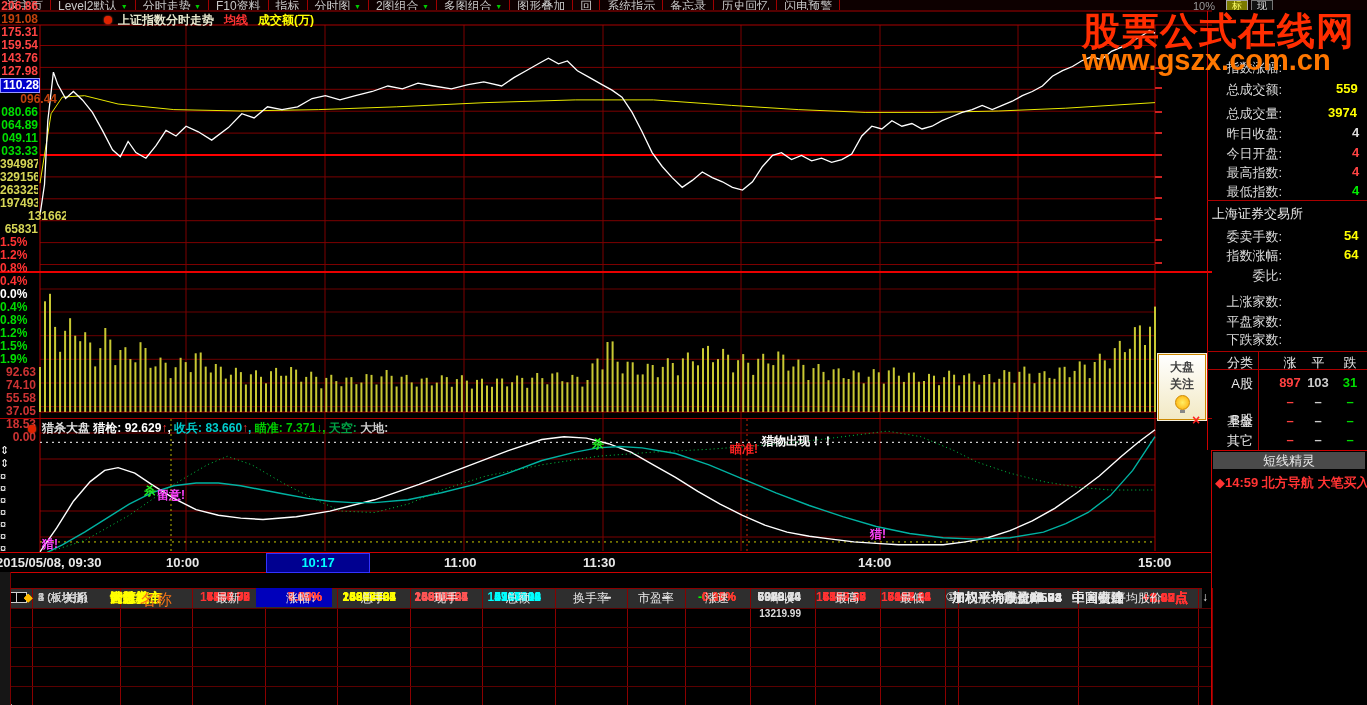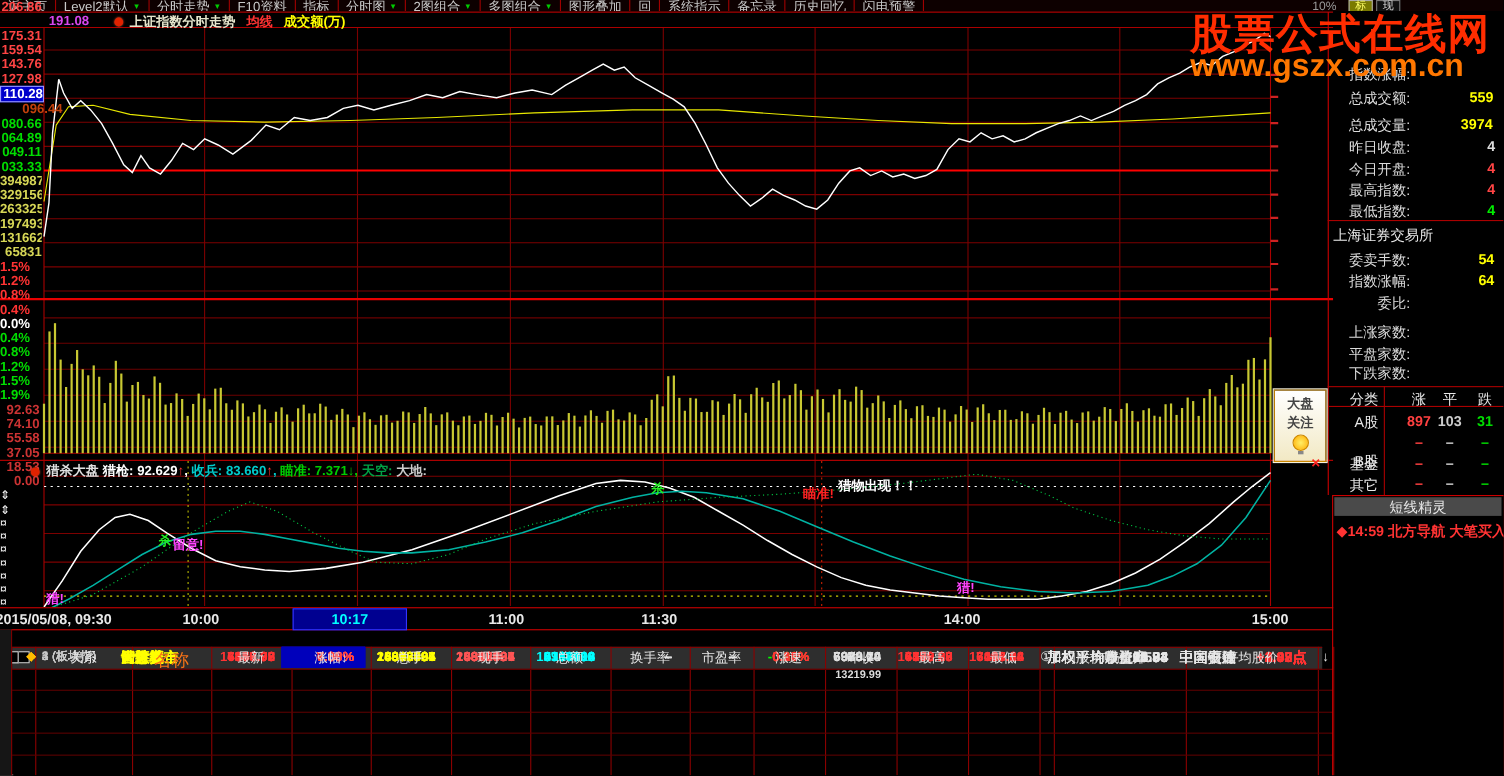--- a/index.html
+++ b/index.html
@@ -326,36 +326,36 @@
       <rect x="1149.0" y="326.7" width="2" height="85.3" fill="#c8c832"></rect>
       <rect x="1154.0" y="306.6" width="2" height="105.4" fill="#c8c832"></rect>
       <polyline points="40.0,183.2 51.1,113.7 62.3,97.1 84.6,95.7 118.1,104.0 173.8,109.6 240.7,111.0 318.8,109.6 396.8,106.8 486.0,102.6 575.2,99.9 653.3,99.9 731.3,105.4 798.2,109.6 865.1,112.4 932.0,112.4 998.9,111.0 1065.8,108.2 1155.0,102.6" fill="none" stroke="#e8e800" stroke-width="1"></polyline>
       <polyline points="40.0,215.1 44.5,184.5 47.8,120.7 53.4,72.1 57.8,84.6 65.6,98.5 73.4,91.5 82.4,99.9 92.4,112.4 102.4,130.4 112.5,149.8 120.3,156.8 128.1,141.5 135.9,152.6 145.9,158.2 156.0,145.7 166.0,130.4 176.0,136.0 186.1,126.2 198.3,131.8 211.7,140.1 228.4,127.6 241.8,113.7 254.1,117.9 267.5,106.8 282.0,109.6 297.6,106.8 312.1,98.5 325.4,95.7 339.9,99.9 355.5,95.7 372.3,91.5 387.9,86.0 402.4,88.8 418.0,83.2 433.6,86.0 451.4,88.8 468.2,84.6 483.8,81.8 501.6,86.0 513.9,77.6 526.1,70.7 538.4,63.8 548.4,58.2 558.5,63.8 567.4,61.0 577.4,70.7 589.7,77.6 602.0,84.6 612.0,90.1 622.0,97.1 632.1,112.4 642.1,131.8 652.1,152.6 662.2,166.5 672.2,177.6 682.2,187.3 692.3,180.4 702.3,172.0 712.3,177.6 722.4,181.8 732.4,187.3 742.5,190.1 752.5,181.8 762.5,166.5 772.6,155.4 781.5,152.6 791.5,159.6 801.5,155.4 811.6,160.9 821.6,158.2 831.6,162.3 841.7,159.6 851.7,154.0 861.8,136.0 871.8,126.2 881.8,129.0 891.9,120.7 901.9,126.2 911.9,123.5 922.0,129.0 932.0,126.2 942.0,120.7 952.1,116.5 962.1,112.4 972.1,109.6 982.2,105.4 992.2,109.6 1002.2,105.4 1012.3,101.2 1022.3,95.7 1032.3,91.5 1042.4,86.0 1052.4,76.3 1062.5,70.7 1072.5,66.5 1081.4,61.0 1091.4,56.8 1101.5,59.6 1111.5,51.3 1121.5,47.1 1131.6,41.5 1141.6,36.0 1149.4,30.4 1155.0,33.2" fill="none" stroke="#ffffff" stroke-width="1.3"></polyline>
       <polyline points="40.0,551.8 56.7,527.9 73.4,501.2 90.2,481.6 104.7,470.4 118.1,467.6 134.8,473.2 151.5,484.4 173.8,498.4 196.1,509.7 218.4,515.3 240.7,518.1 263.0,519.5 296.4,516.7 329.9,511.1 374.5,499.8 419.1,484.4 463.7,467.6 508.3,450.7 541.8,439.5 564.0,436.7 586.4,438.1 608.6,443.7 631.0,452.1 653.3,464.8 675.5,477.4 697.8,491.4 720.1,504.1 742.5,515.3 764.8,525.1 787.1,532.1 809.3,536.3 831.6,539.1 853.9,541.9 876.3,543.4 898.6,544.8 920.9,544.8 943.2,544.8 965.4,541.9 987.8,537.7 1010.0,530.7 1032.3,520.9 1054.7,508.3 1077.0,492.8 1099.3,476.0 1121.5,456.3 1138.3,442.3 1155.0,429.7" fill="none" stroke="#ffffff" stroke-width="1.4"></polyline>
       <polyline points="40.0,556.0 62.3,544.8 84.6,532.1 106.9,518.1 129.2,504.1 151.5,492.8 173.8,485.8 196.1,483.0 218.4,483.0 240.7,485.8 263.0,490.0 285.3,494.2 307.6,498.4 329.9,501.2 352.2,502.6 374.5,502.6 408.0,499.8 441.4,492.8 474.9,484.4 508.3,473.2 541.8,460.5 575.2,452.1 597.5,447.9 619.8,446.5 642.1,447.9 675.5,453.5 709.0,464.8 742.5,478.8 775.9,492.8 809.3,505.5 842.8,516.7 876.3,526.5 909.7,533.5 943.2,537.7 976.6,539.1 1010.0,537.7 1043.5,532.1 1065.8,523.7 1088.1,512.5 1110.4,495.6 1132.7,470.4 1155.0,436.7" fill="none" stroke="#00b2a2" stroke-width="1.4"></polyline>
       <polyline points="40.0,554.6 84.6,540.5 129.2,515.3 173.8,484.4 207.3,464.8 227.3,456.3 251.8,464.8 285.3,484.4 318.8,501.2 341.1,511.1 374.5,512.5 408.0,504.1 441.4,490.0 486.0,476.0 541.8,464.8 597.5,456.3 653.3,452.1 709.0,449.3 764.8,445.1 820.5,439.5 865.1,433.9 887.4,431.1 920.9,436.7 954.3,450.7 976.6,461.9 1010.0,473.2 1043.5,481.6 1077.0,487.2 1110.4,490.0 1155.0,490.0" fill="none" stroke="#00cc44" stroke-width="1" stroke-dasharray="1,3"></polyline>
     </svg>
   <div id="layers">
       <div style="left: 0px; top: 20px; width: 38px; text-align: right; overflow: hidden; font-size: 12px; font-weight: bold; color: rgb(255, 68, 68); background: transparent; border: none; height: 13px; line-height: 13px; z-index: 3;">206.86</div>
-      <div style="left: 0px; top: 38px; width: 38px; text-align: right; overflow: hidden; font-size: 12px; font-weight: bold; color: #d946ef; background: transparent; border: none; height: 13px; line-height: 13px; z-index: 3; padding-left: 43px;">191.08</div>
+      <div style="left: 0px; top: 38px; width: 38px; text-align: right; overflow: hidden; font-size: 12px; font-weight: bold; color: #c2410c; background: transparent; border: none; height: 13px; line-height: 13px; z-index: 3;">191.08</div>
       <div style="left: 0px; top: 60px; width: 38px; text-align: right; overflow: hidden; font-size: 12px; font-weight: bold; color: rgb(255, 68, 68); background: transparent; border: none; height: 13px; line-height: 13px; z-index: 3;">175.31</div>
       <div style="left: 0px; top: 82px; width: 38px; text-align: right; overflow: hidden; font-size: 12px; font-weight: bold; color: rgb(255, 68, 68); background: transparent; border: none; height: 13px; line-height: 13px; z-index: 3;">159.54</div>
       <div style="left: 0px; top: 104px; width: 38px; text-align: right; overflow: hidden; font-size: 12px; font-weight: bold; color: rgb(255, 68, 68); background: transparent; border: none; height: 13px; line-height: 13px; z-index: 3;">143.76</div>
       <div style="left: 0px; top: 126px; width: 38px; text-align: right; overflow: hidden; font-size: 12px; font-weight: bold; color: rgb(255, 68, 68); background: transparent; border: none; height: 13px; line-height: 13px; z-index: 3;">127.98</div>
       <div style="left: 0px; top: 148px; width: 38px; text-align: right; overflow: hidden; font-size: 12px; font-weight: bold; color: rgb(255, 255, 255); background: rgb(0, 0, 204); border: 1px solid rgb(153, 153, 255); height: 13px; line-height: 13px; z-index: 3;">110.28</div>
       <div style="left: 0px; top: 170px; width: 38px; text-align: right; overflow: hidden; font-size: 12px; font-weight: bold; color: #c2410c; background: transparent; border: none; height: 13px; line-height: 13px; z-index: 3; padding-left: 19px;">096.44</div>
       <div style="left: 0px; top: 192px; width: 38px; text-align: right; overflow: hidden; font-size: 12px; font-weight: bold; color: rgb(0, 221, 0); background: transparent; border: none; height: 13px; line-height: 13px; z-index: 3;">080.66</div>
       <div style="left: 0px; top: 214px; width: 38px; text-align: right; overflow: hidden; font-size: 12px; font-weight: bold; color: rgb(0, 221, 0); background: transparent; border: none; height: 13px; line-height: 13px; z-index: 3;">064.89</div>
       <div style="left: 0px; top: 236px; width: 38px; text-align: right; overflow: hidden; font-size: 12px; font-weight: bold; color: rgb(0, 221, 0); background: transparent; border: none; height: 13px; line-height: 13px; z-index: 3;">049.11</div>
       <div style="left: 0px; top: 257px; width: 38px; text-align: right; overflow: hidden; font-size: 12px; font-weight: bold; color: rgb(0, 221, 0); background: transparent; border: none; height: 13px; line-height: 13px; z-index: 3;">033.33</div>
       <div style="left: 0px; top: 282px; width: 38px; text-align: right; overflow: hidden; font-size: 12px; font-weight: bold; color: rgb(214, 214, 86); height: 13px; line-height: 13px;">394987</div>
       <div style="left: 0px; top: 305px; width: 38px; text-align: right; overflow: hidden; font-size: 12px; font-weight: bold; color: rgb(214, 214, 86); height: 13px; line-height: 13px;">329156</div>
       <div style="left: 0px; top: 329px; width: 38px; text-align: right; overflow: hidden; font-size: 12px; font-weight: bold; color: rgb(214, 214, 86); height: 13px; line-height: 13px;">263325</div>
       <div style="left: 0px; top: 353px; width: 38px; text-align: right; overflow: hidden; font-size: 12px; font-weight: bold; color: rgb(214, 214, 86); height: 13px; line-height: 13px;">197493</div>
-      <div style="left: 0px; top: 377px; width: 38px; text-align: right; overflow: hidden; font-size: 12px; font-weight: bold; color: rgb(214, 214, 86); height: 13px; line-height: 13px;">131662</div>
+      <div style="left: 0px; top: 377px; width: 38px; text-align: right; overflow: hidden; font-size: 12px; font-weight: bold; color: rgb(214, 214, 86); height: 13px; line-height: 13px; padding-left: 28px;">131662</div>
       <div style="left: 0px; top: 400px; width: 38px; text-align: right; overflow: hidden; font-size: 12px; font-weight: bold; color: rgb(214, 214, 86); height: 13px; line-height: 13px;">65831</div>
       <div style="left: 1164px; top: 61px; font-size: 12px; font-weight: bold; color: rgb(255, 51, 51); height: 13px; line-height: 13px;">1.5%</div>
       <div style="left: 1164px; top: 81px; font-size: 12px; font-weight: bold; color: rgb(255, 51, 51); height: 13px; line-height: 13px;">1.2%</div>
       <div style="left: 1164px; top: 105px; font-size: 12px; font-weight: bold; color: rgb(255, 51, 51); height: 13px; line-height: 13px;">0.8%</div>
       <div style="left: 1164px; top: 126px; font-size: 12px; font-weight: bold; color: rgb(255, 51, 51); height: 13px; line-height: 13px;">0.4%</div>
       <div style="left: 1164px; top: 148px; font-size: 12px; font-weight: bold; color: rgb(255, 255, 255); height: 13px; line-height: 13px;">0.0%</div>
       <div style="left: 1164px; top: 170px; font-size: 12px; font-weight: bold; color: rgb(0, 221, 0); height: 13px; line-height: 13px;">0.4%</div>
       <div style="left: 1164px; top: 191px; font-size: 12px; font-weight: bold; color: rgb(0, 221, 0); height: 13px; line-height: 13px;">0.8%</div>
       <div style="left: 1164px; top: 212px; font-size: 12px; font-weight: bold; color: rgb(0, 221, 0); height: 13px; line-height: 13px;">1.2%</div>
       <div style="left: 1164px; top: 233px; font-size: 12px; font-weight: bold; color: rgb(0, 221, 0); height: 13px; line-height: 13px;">1.5%</div>

